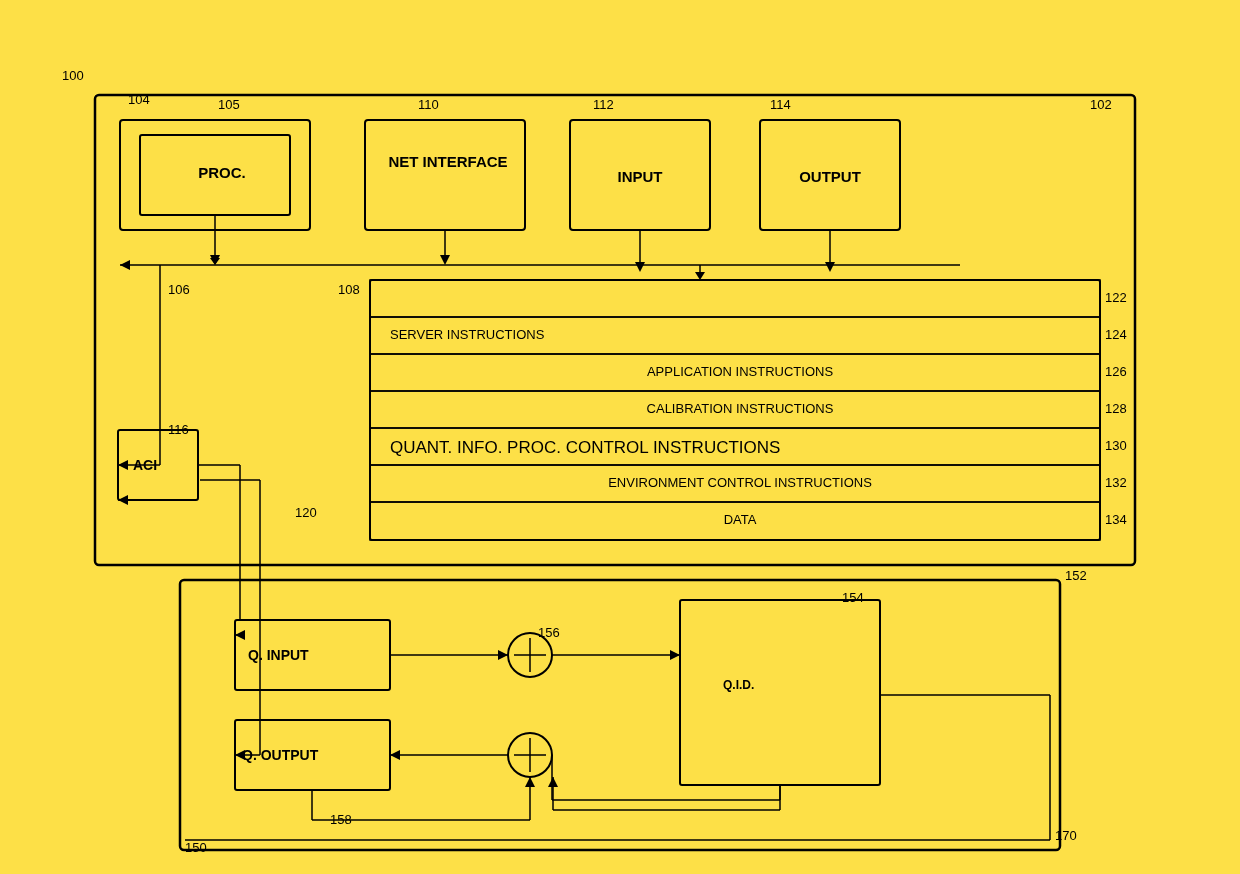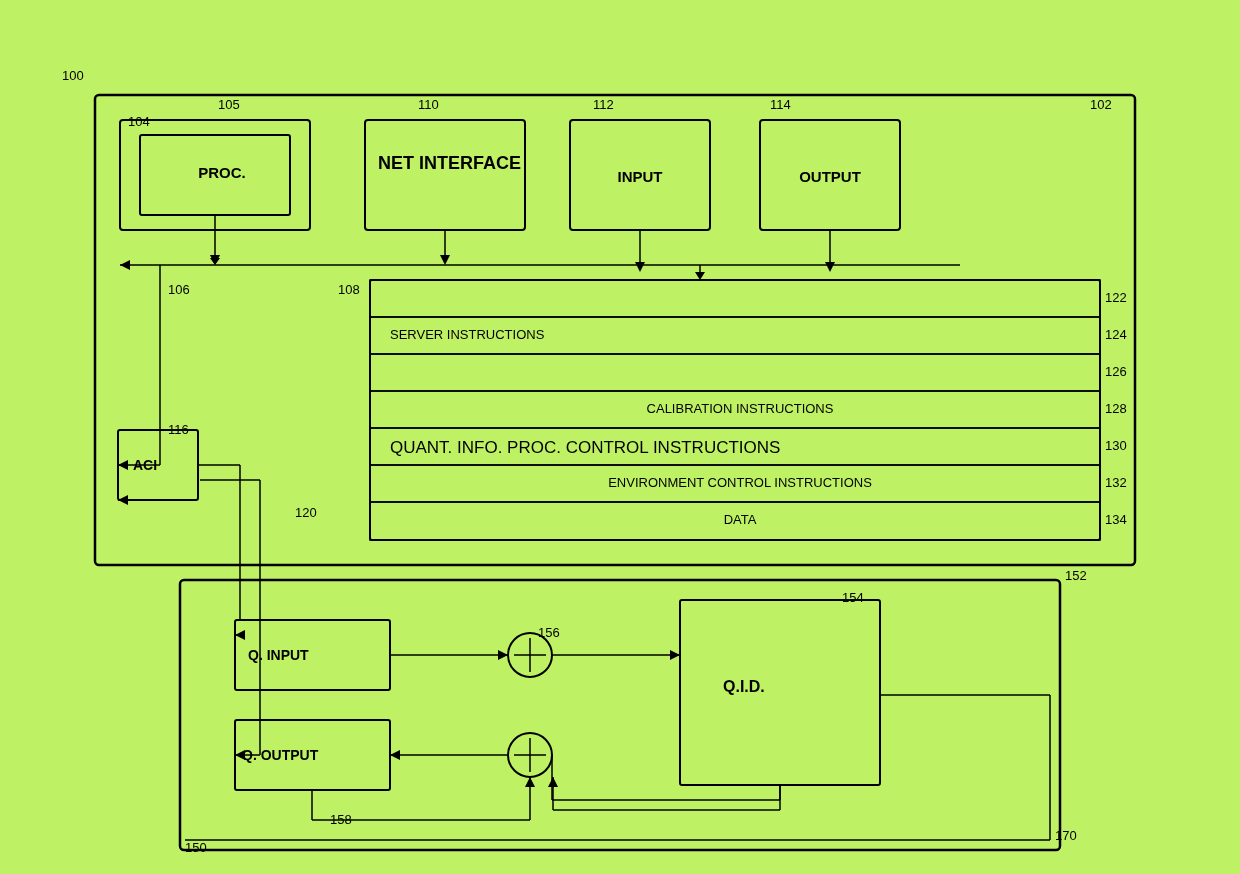--- a/index.html
+++ b/index.html
@@ -8,21 +8,21 @@
       font-family: Arial, sans-serif;
       width: 1240px;
       height: 874px;
       overflow: hidden;
       position: relative;
     }
     .diagram-container {
       position: relative;
       width: 1240px;
       height: 874px;
-      background: #bef264;
+      background: #fde047;
     }
     svg {
       position: absolute;
       top: 0; left: 0;
       width: 1240px;
       height: 874px;
     }
     .label {
       position: absolute;
       font-size: 13px;
@@ -147,51 +147,52 @@
     <line x1="185" y1="840" x2="1050" y2="840" stroke="#000" stroke-width="1.5"></line>
 
     <line x1="158" y1="500" x2="118" y2="500" stroke="#000" stroke-width="1.5"></line>
     <polygon points="118,500 128,495 128,505" fill="#000"></polygon>
 
     <polygon points="215,265 210,258 220,258" fill="#000"></polygon>
   </svg>
 
   <div class="label" style="left:62px; top:68px;">100</div>
 
-  <div class="label" style="left:128px; top:114px;">104</div>
+  <div class="label" style="left:128px; top:92px;">104</div>
 
   <div class="label" style="left:218px; top:97px;">105</div>
 
   <div class="label" style="left:418px; top:97px;">110</div>
 
   <div class="label" style="left:593px; top:97px;">112</div>
 
   <div class="label" style="left:770px; top:97px;">114</div>
 
   <div class="label" style="left:1090px; top:97px;">102</div>
 
   <div class="label" style="left:162px; top:164px; font-size:15px; font-weight:bold; width:120px; text-align:center;">PROC.</div>
 
-  <div class="label" style="left:378px; top:152px; font-size:18px; font-weight:bold; width:140px; text-align:center; line-height:1.3;">NET INTERFACE</div>
+  <div class="label" style="left:378px; top:152px; font-size:15px; font-weight:bold; width:140px; text-align:center; line-height:1.3;">NET INTERFACE</div>
 
   <div class="label" style="left:590px; top:168px; font-size:15px; font-weight:bold; width:100px; text-align:center;">INPUT</div>
 
   <div class="label" style="left:775px; top:168px; font-size:15px; font-weight:bold; width:110px; text-align:center;">OUTPUT</div>
 
   <div class="label" style="left:168px; top:282px;">106</div>
 
   <div class="label" style="left:338px; top:282px;">108</div>
 
 
   <div class="label" style="left:1105px; top:290px;">122</div>
 
   <div class="label" style="left:390px; top:327px; width:700px; font-size:13px;">SERVER INSTRUCTIONS</div>
 
   <div class="label" style="left:1105px; top:327px;">124</div>
 
+  <div class="label" style="left:390px; top:364px; width:700px; text-align:center; font-size:13px;">APPLICATION INSTRUCTIONS</div>
 
   <div class="label" style="left:1105px; top:364px;">126</div>
 
   <div class="label" style="left:390px; top:401px; width:700px; text-align:center; font-size:13px;">CALIBRATION INSTRUCTIONS</div>
 
   <div class="label" style="left:1105px; top:401px;">128</div>
 
   <div class="label" style="left:390px; top:438px; width:700px; text-align:left; font-size:17px;">QUANT. INFO. PROC. CONTROL INSTRUCTIONS</div>
 
   <div class="label" style="left:1105px; top:438px;">130</div>
@@ -211,21 +212,21 @@
   <div class="label" style="left:295px; top:505px;text-align:center;">120</div>
 
   <div class="label" style="left:185px; top:840px;">150</div>
 
   <div class="label" style="left:1065px; top:568px;">152</div>
 
   <div class="label" style="left:248px; top:647px; font-size:14px; font-weight:bold;">Q. INPUT</div>
 
   <div class="label" style="left:242px; top:747px; font-size:14px; font-weight:bold;">Q. OUTPUT</div>
 
-  <div class="label" style="left:723px; top:678px; font-size:16px; font-weight:bold;">Q.I.D.</div>
+  <div class="label" style="left:723px; top:678px; font-size:12px; font-weight:bold;">Q.I.D.</div>
 
   <div class="label" style="left:842px; top:590px;">154</div>
 
   <div class="label" style="left:538px; top:625px;">156</div>
 
   <div class="label" style="left:330px; top:812px;">158</div>
 
   <div class="label" style="left:1055px; top:828px;">170</div>
 
 </div>

